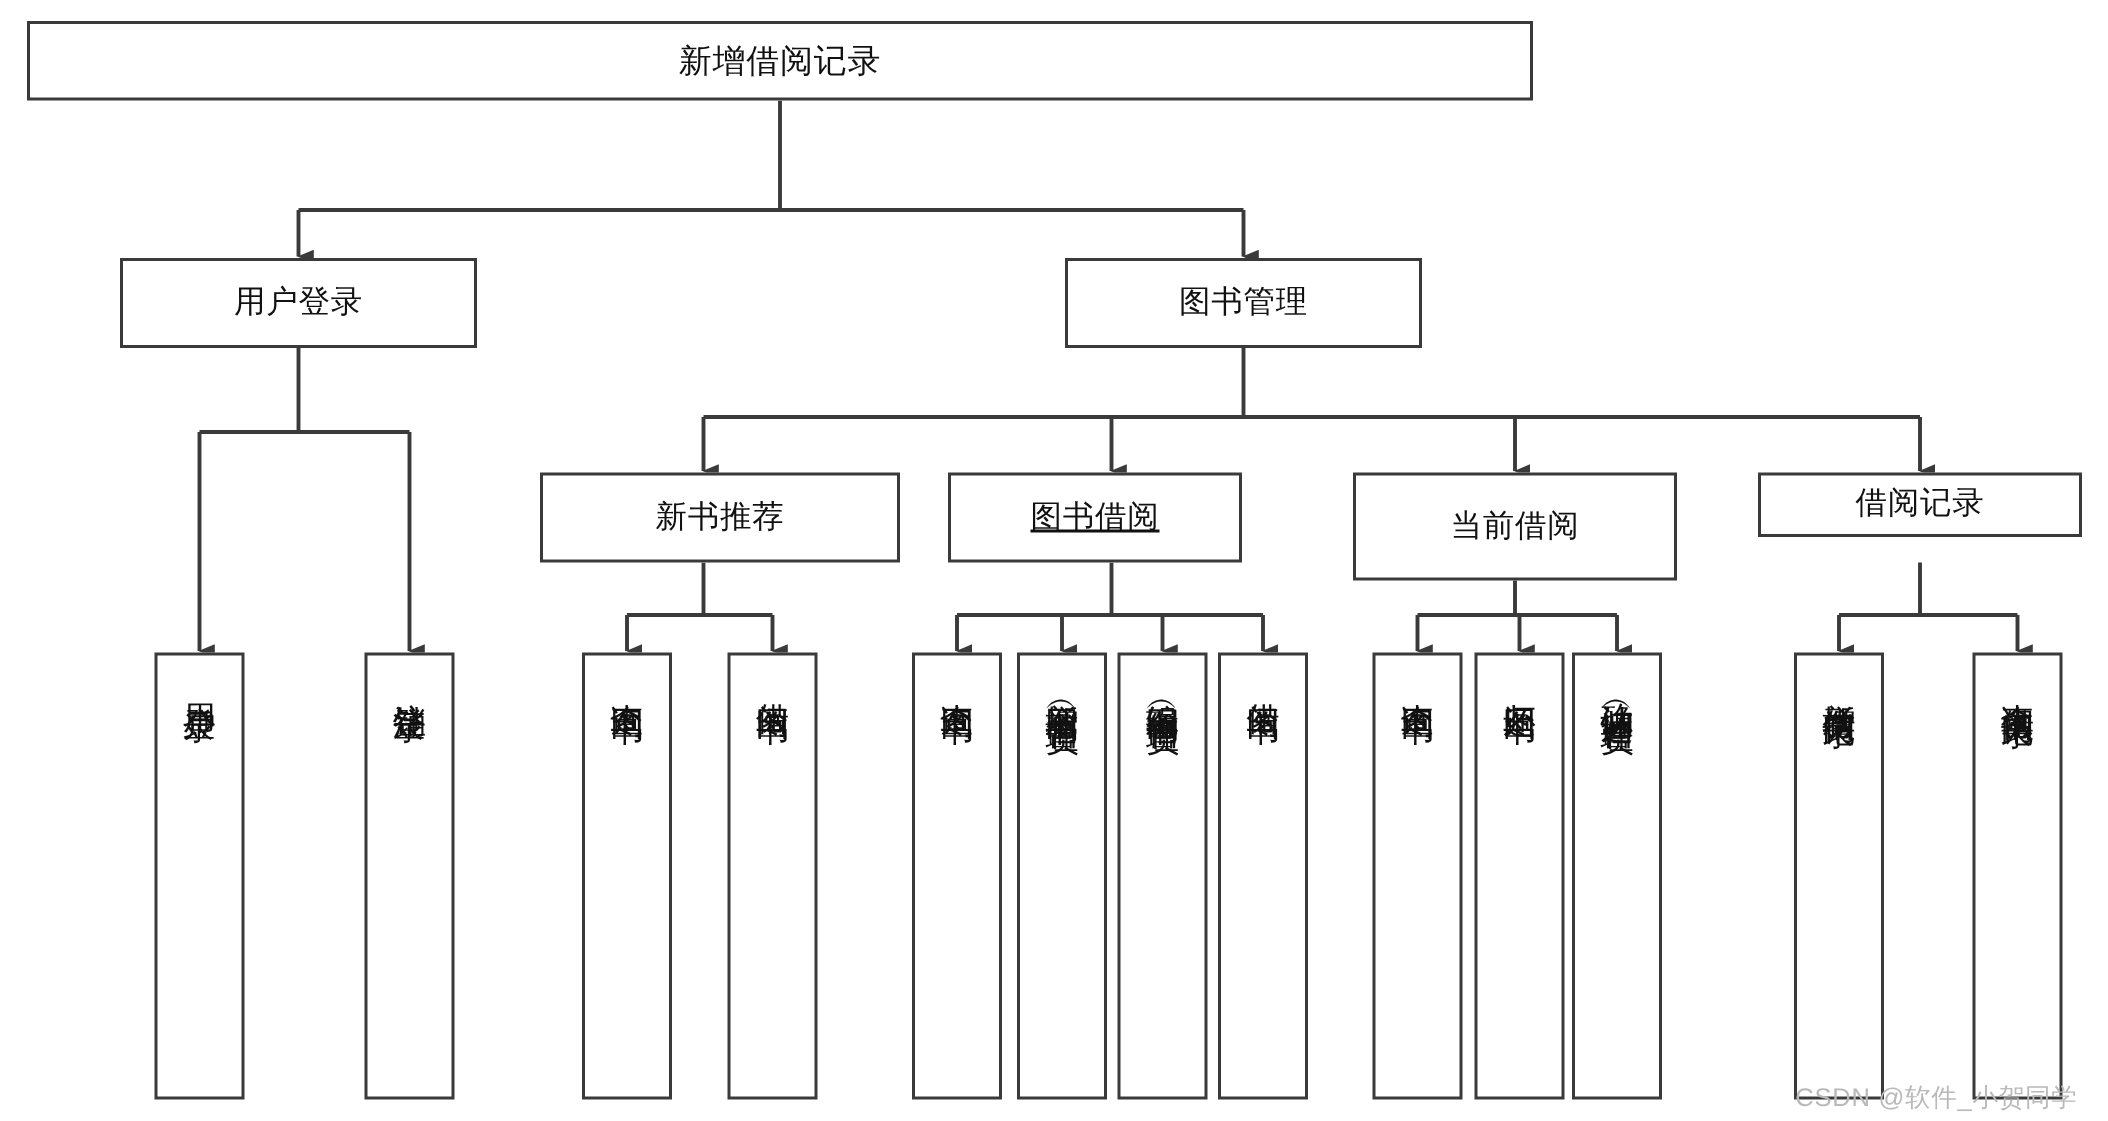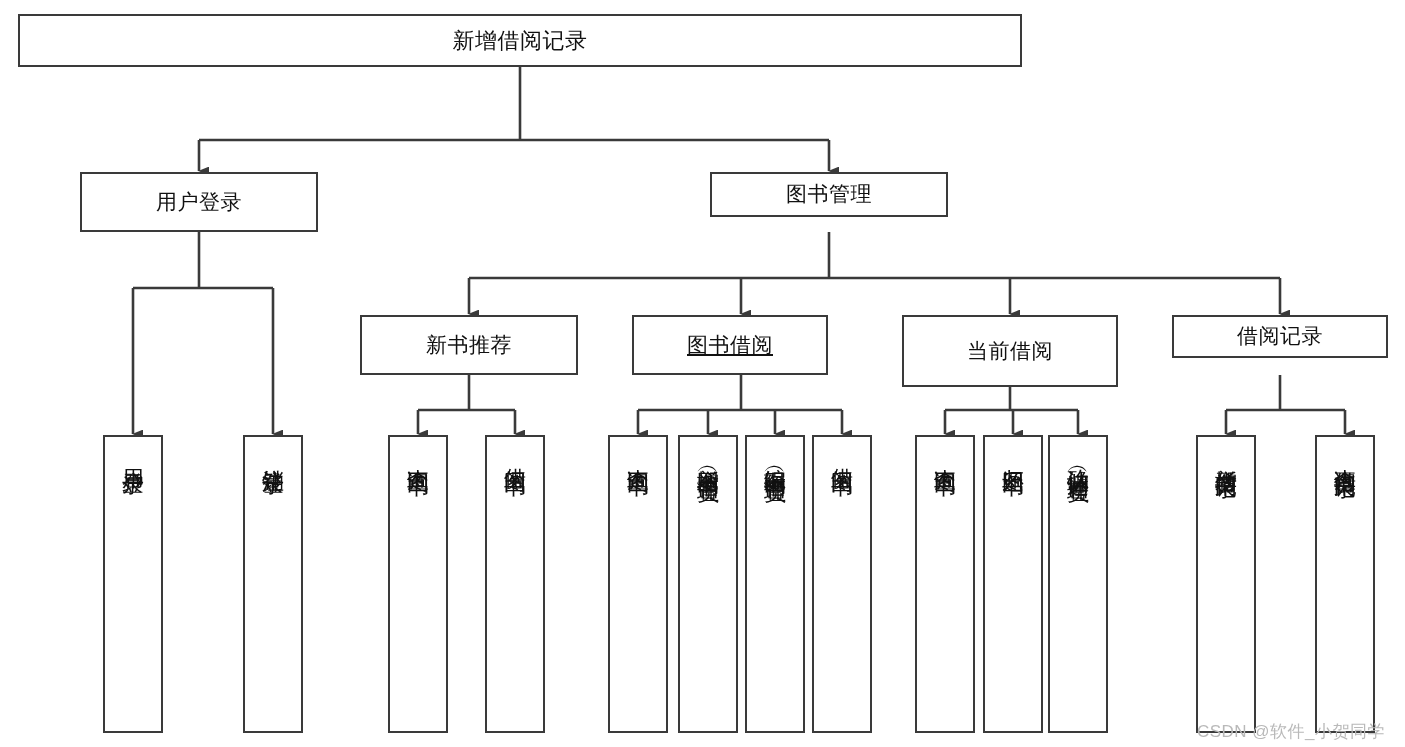--- a/index.html
+++ b/index.html
@@ -118,24 +118,24 @@
       </g>
   </svg>
 
   <div id="nodes-layer">
       <div class="node horizontal root" style="left: 18px; top: 14px; width: 1004px; height: 53px;">
         <span class="node-label">新增借阅记录</span>
       </div>
       <div class="node horizontal" style="left: 80px; top: 172px; width: 238px; height: 60px;">
         <span class="node-label">用户登录</span>
       </div>
-      <div class="node horizontal" style="left: 710px; top: 172px; width: 238px; height: 45px;">
+      <div class="node horizontal" style="left: 710px; top: 172px; width: 238px; height: 60px;">
         <span class="node-label">图书管理</span>
       </div>
-      <div class="node horizontal" style="left: 360px; top: 315px; width: 218px; height: 60px;">
+      <div class="node horizontal" style="left: 360px; top: 315px; width: 240px; height: 60px;">
         <span class="node-label">新书推荐</span>
       </div>
       <div class="node horizontal" style="left: 632px; top: 315px; width: 196px; height: 60px; text-decoration: underline;">
         <span class="node-label">图书借阅</span>
       </div>
       <div class="node horizontal" style="left: 902px; top: 315px; width: 216px; height: 72px;">
         <span class="node-label">当前借阅</span>
       </div>
       <div class="node horizontal" style="left: 1172px; top: 315px; width: 216px; height: 43px;">
         <span class="node-label">借阅记录</span>

